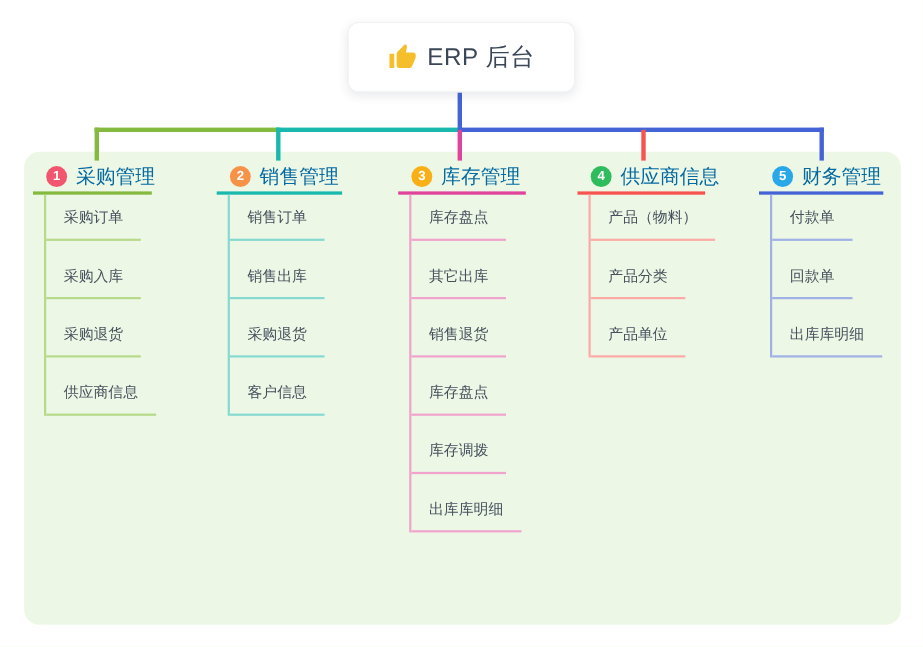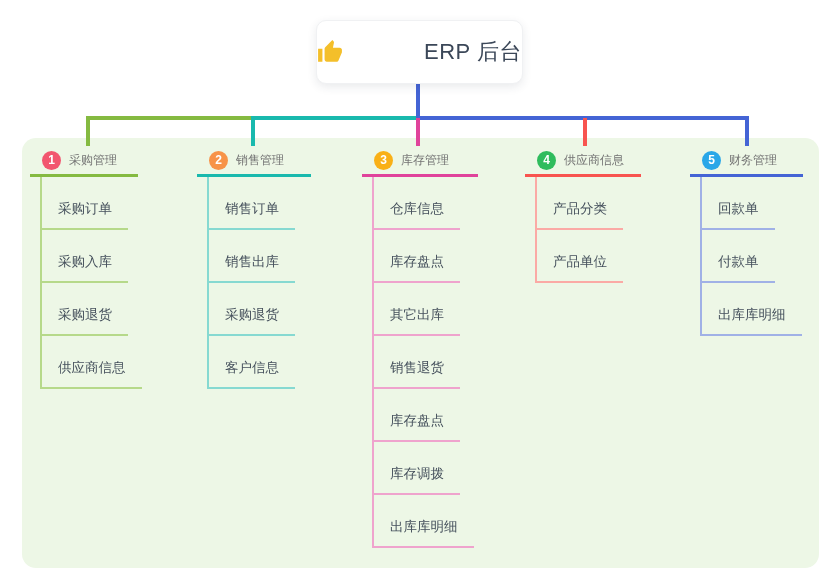--- a/index.html
+++ b/index.html
@@ -8,21 +8,21 @@
     font-family:"Liberation Sans","DejaVu Sans",sans-serif;
     background:#ffffff;
     position:relative;
     overflow:hidden;
   }
   
   .root-card {
     position:absolute; left:316px; top:20px; width:207px; height:64px;
     background:#ffffff; border:1px solid #f0f1f3; border-radius:10px;
     box-shadow:0 3px 10px rgba(40,50,70,.10);
-    display:flex; align-items:center; justify-content:space-between; gap:10px;
+    display:flex; align-items:center; justify-content:center; gap:10px;
     z-index:3;
   }
   .root-card .root-title { font-size:22px; color:#3b4758; letter-spacing:.5px; }
   .root-card svg { display:block; }
 
   
   .panel {
     position:absolute; left:22px; top:138px; width:797px; height:430px;
     background:#edf7e6; border-radius:14px; z-index:1;
   }
@@ -34,34 +34,34 @@
   .branch { position:absolute; z-index:2; }
   .branch-title {
     height:31px; display:flex; align-items:center; gap:8px;
     padding-left:12px; border-bottom:3px solid var(--line);
   }
   .badge {
     width:19px; height:19px; border-radius:50%; background:var(--badge);
     color:#ffffff; font-size:12px; font-weight:600;
     display:flex; align-items:center; justify-content:center; flex:0 0 19px;
   }
-  .branch-title-label { font-size:12px; color:#737373; white-space:nowrap; }
+  .branch-title-label { font-size:18px; color:#0369a1; white-space:nowrap; }
 
   .children {
     margin-left:10px;
     border-left:2px solid var(--light);
     display:flex; flex-direction:column; align-items:flex-start;
   }
   .child {
     height:53px; display:flex; align-items:flex-end;
     padding:0 16px 10px 16px;
     border-bottom:2px solid var(--light);
     font-size:13.5px; color:#45505c; white-space:nowrap;
   }
-  .child:first-child { height:53px; }
+  .child:first-child { height:42px; }
 
   
   #branch-0 { left:30px;  top:146px; width:108px; }
   #branch-1 { left:197px; top:146px; width:114px; }
   #branch-2 { left:362px; top:146px; width:116px; }
   #branch-3 { left:525px; top:146px; width:116px; }
   #branch-4 { left:690px; top:146px; width:113px; }
 </style>
 </head>
 <body>
@@ -112,44 +112,44 @@
     <div class="child">客户信息</div>
   </div>
 </div>
 
 <div class="branch" id="branch-2" style="--badge: #f9b017; --line: #e0439b; --light: #efa3cd;">
   <div class="branch-title">
     <span class="badge">3</span>
     <span class="branch-title-label">库存管理</span>
   </div>
   <div class="children">
-    <div class="child">仓库信息</div>
     <div class="child">库存盘点</div>
     <div class="child">其它出库</div>
     <div class="child">销售退货</div>
     <div class="child">库存盘点</div>
     <div class="child">库存调拨</div>
     <div class="child">出库库明细</div>
   </div>
 </div>
 
 <div class="branch" id="branch-3" style="--badge: #2fbc5d; --line: #f8544f; --light: #fbaaa5;">
   <div class="branch-title">
     <span class="badge">4</span>
     <span class="branch-title-label">供应商信息</span>
   </div>
   <div class="children">
+    <div class="child">产品（物料）</div>
     <div class="child">产品分类</div>
     <div class="child">产品单位</div>
   </div>
 </div>
 
 <div class="branch" id="branch-4" style="--badge: #2aa7e8; --line: #4464d5; --light: #a0b1e6;">
   <div class="branch-title">
     <span class="badge">5</span>
     <span class="branch-title-label">财务管理</span>
   </div>
   <div class="children">
+    <div class="child">付款单</div>
     <div class="child">回款单</div>
-    <div class="child">付款单</div>
     <div class="child">出库库明细</div>
   </div>
 </div>
 
 </body></html>

